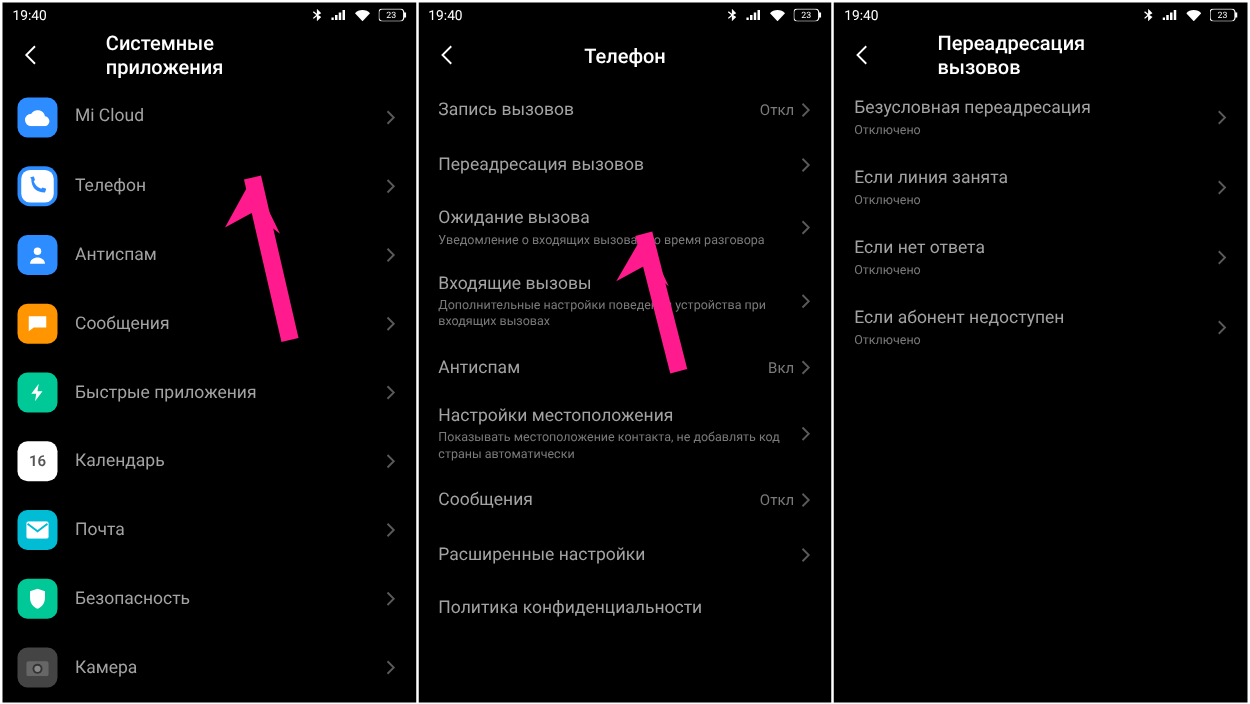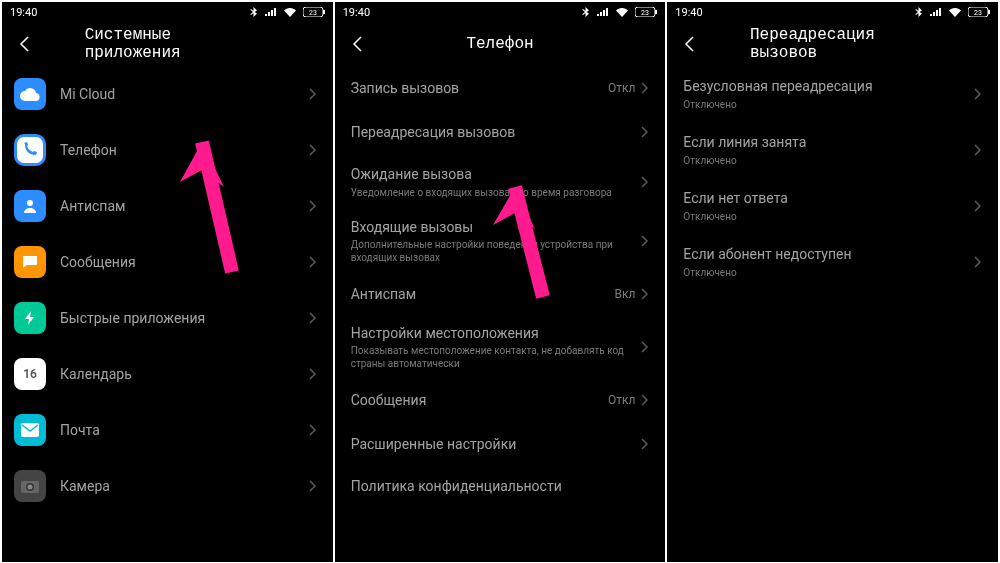--- a/index.html
+++ b/index.html
@@ -40,21 +40,20 @@
       gap: 7px;
       font-size: 10px;
     }
     .status-right span { display: inline-flex; align-items: center; }
     .header {
       height: 44px;
       display: flex;
       align-items: center;
       padding: 0 8px;
       position: relative;
-      font-family: Liberation Mono, monospace;
     }
     .back-btn {
       width: 28px;
       height: 28px;
       display: flex;
       align-items: center;
       justify-content: center;
       color: #fff;
       cursor: pointer;
     }
@@ -266,20 +265,33 @@
             </svg>
         </div>
         <div class="item-content">
             <span class="item-title">Почта</span>
           </div>
         <svg class="chevron" width="8" height="12" viewBox="0 0 8 12">
             <path d="M1 1l5 5-5 5" stroke="#5a5a5a" stroke-width="1.5" fill="none"></path>
           </svg>
       </div>
       <div class="list-item">
+        <div class="item-icon ic-sec">
+          <svg width="16" height="18" viewBox="0 0 16 18">
+              <path d="M8 1l6 2v5c0 5-3 8-6 9-3-1-6-4-6-9V3l6-2z" fill="#fff"></path>
+            </svg>
+        </div>
+        <div class="item-content">
+            <span class="item-title">Безопасность</span>
+          </div>
+        <svg class="chevron" width="8" height="12" viewBox="0 0 8 12">
+            <path d="M1 1l5 5-5 5" stroke="#5a5a5a" stroke-width="1.5" fill="none"></path>
+          </svg>
+      </div>
+      <div class="list-item">
         <div class="item-icon ic-cam">
           <svg width="18" height="14" viewBox="0 0 18 14">
               <rect y="2" width="18" height="12" rx="2" fill="#666"></rect>
               <circle cx="9" cy="8" r="4" fill="#333"></circle>
               <circle cx="9" cy="8" r="2.5" fill="#888"></circle>
             </svg>
         </div>
         <div class="item-content">
             <span class="item-title">Камера</span>
           </div>

